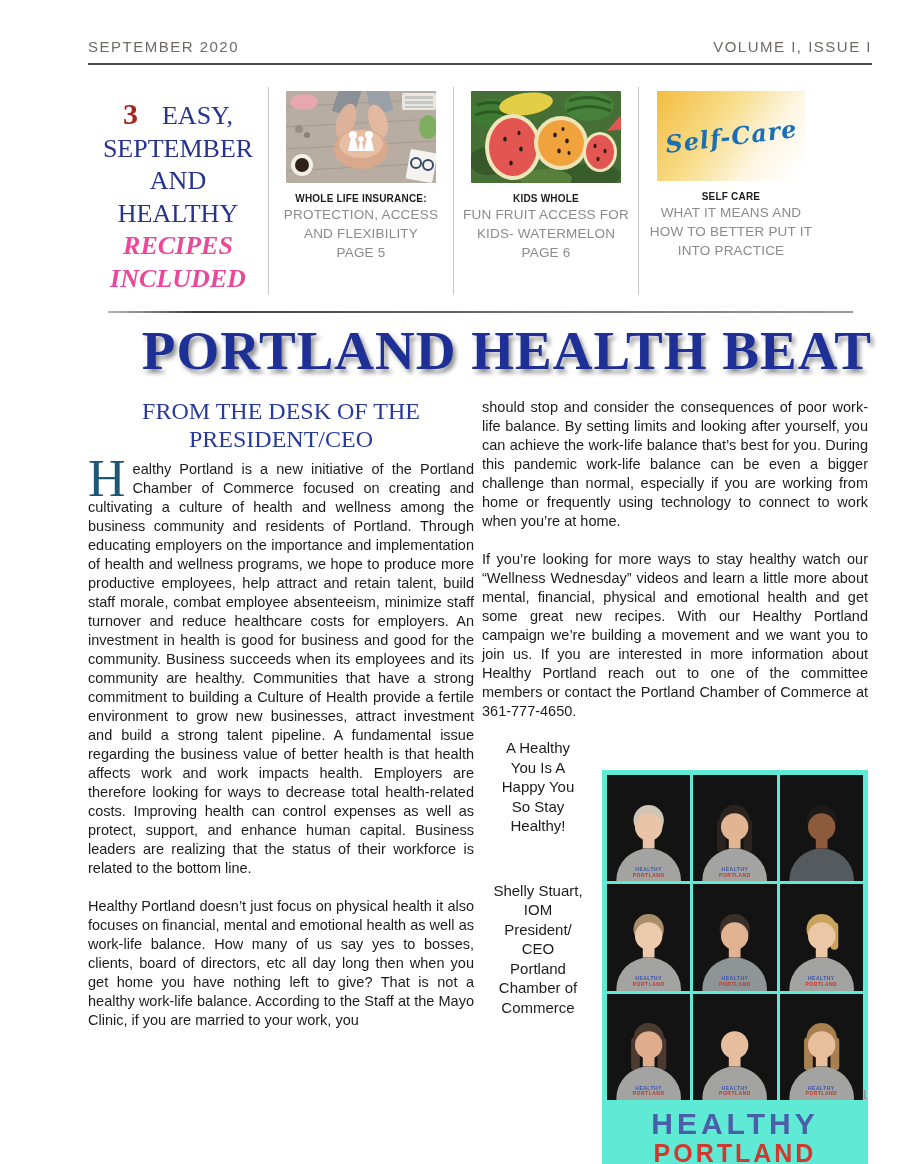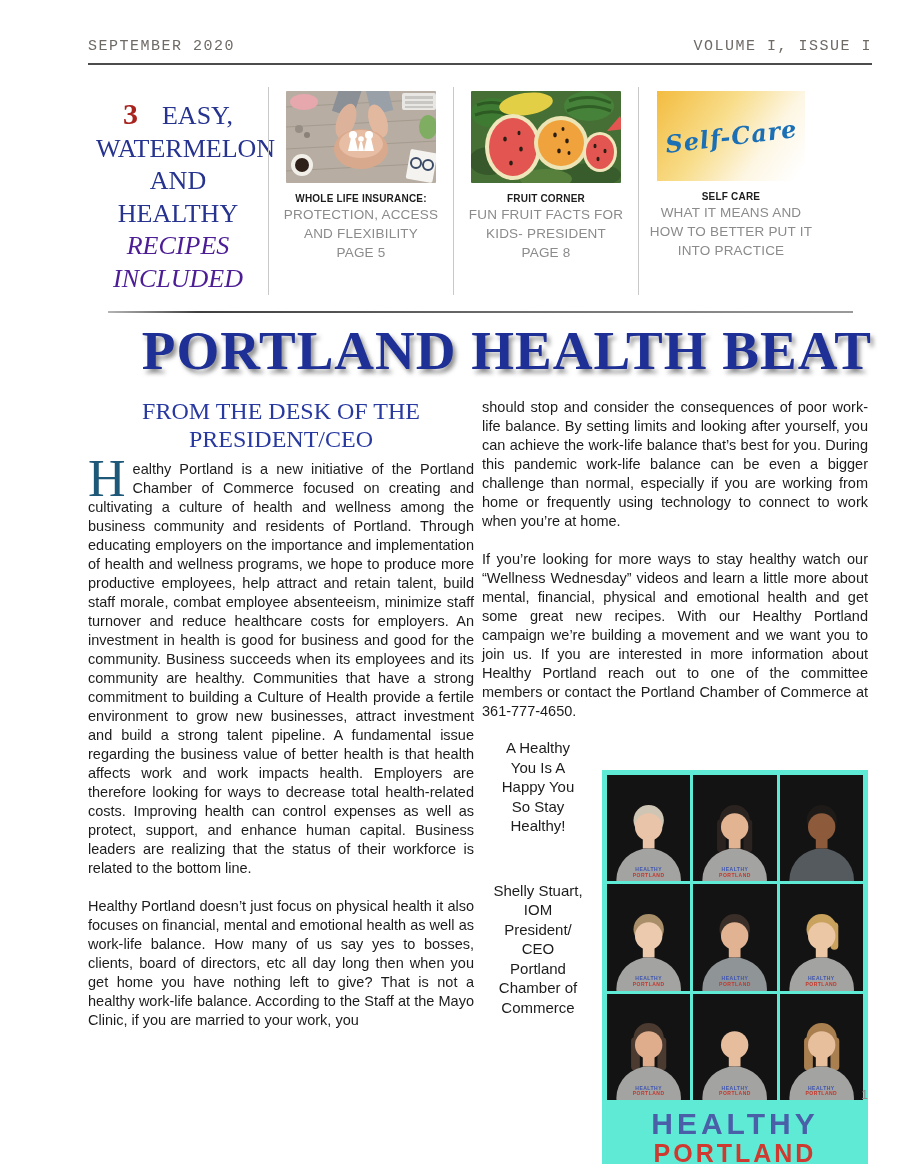--- a/index.html
+++ b/index.html
@@ -6,34 +6,34 @@
   body { background:#e8e8e8; font-family:"Liberation Sans", sans-serif; }
   .page {
     width:900px; height:1164px; background:#ffffff; margin:0 auto;
     position:relative; overflow:hidden;
   }
   .content { padding:0 28px 0 88px; }
 
   
   .header-row {
     display:flex; justify-content:space-between; align-items:flex-end;
-    padding-top:38px; font-family:Liberation Mono, monospace;
+    padding-top:38px; font-family:Liberation Sans, sans-serif;
     font-size:15px; letter-spacing:1.5px; color:#6e6a66;
   }
   .header-rule { height:2px; background:#4c4c4c; margin-top:8px; }
 
   
   .strip { display:flex; margin-top:22px; width:735px; }
   .fblock { width:185px; padding:4px 8px 0; text-align:center; }
   .fblock + .fblock { border-left:1px solid #c9c9c9; }
   .fblock1 { width:180px; padding-top:8px; font-family:"Liberation Serif", serif; color:#26338f; }
   .r-line { font-size:26px; line-height:1.25; }
   .r-num { color:#a8231d; font-weight:bold; font-size:30px; }
   .r-rest { margin-left:24px; }
-  .r-italic { font-style:italic; font-weight:normal; color:#4c1d95; }
+  .r-italic { font-style:italic; font-weight:bold; color:#ec4899; }
 
   .fimg { width:150px; height:92px; margin:0 auto; display:block; border-radius:1px; }
   .selfcare-art {
     width:148px; height:90px; margin:0 auto;
     background:linear-gradient(125deg,#f3bc3f 0%,#f8dd8b 40%,#fdf6e3 70%,#ffffff 95%);
     display:flex; align-items:center; justify-content:center;
   }
   .selfcare-script {
     font-family:"DejaVu Serif", serif; font-style:italic; font-weight:bold;
     font-size:24px; color:#1b6fb5; transform:rotate(-7deg); letter-spacing:1px;
@@ -112,21 +112,21 @@
     <div class="header-row">
       <span>SEPTEMBER 2020</span>
       <span>VOLUME I, ISSUE I</span>
     </div>
     <div class="header-rule"></div>
 
     <div class="strip">
 
       <div class="fblock fblock1">
         <div class="r-line"><span class="r-num">3</span><span class="r-rest">EASY,</span></div>
-        <div class="r-line">WATERMELON</div>
+        <div class="r-line">SEPTEMBER</div>
         <div class="r-line">AND HEALTHY</div>
         <div class="r-line r-italic">RECIPES</div>
         <div class="r-line r-italic">INCLUDED</div>
       </div>
 
       <div class="fblock">
         <svg class="fimg" viewBox="0 0 150 92" preserveAspectRatio="none">
           <rect width="150" height="92" fill="#b7ada2"></rect>
           <g stroke="#a59b8f" stroke-width="1.2">
             <line x1="0" y1="16" x2="150" y2="8"></line>
@@ -199,23 +199,23 @@
           </g>
           <path d="M136,40 l13,-15 l5,13 z" fill="#e25550"></path>
           <ellipse cx="129" cy="61" rx="17" ry="20" fill="#efe6bb"></ellipse>
           <ellipse cx="129" cy="61" rx="14" ry="17" fill="#e25550"></ellipse>
           <g fill="#2a1e14">
             <ellipse cx="124" cy="55" rx="1.5" ry="2.2"></ellipse>
               <ellipse cx="134" cy="60" rx="1.5" ry="2.2"></ellipse>
             <ellipse cx="127" cy="68" rx="1.5" ry="2.2"></ellipse>
           </g>
         </svg>
-        <div class="fcap-title">FRUIT CORNER</div>
-        <div class="fcap-sub">FUN FRUIT FACTS FOR KIDS- PRESIDENT</div>
-        <div class="fcap-sub">PAGE 8</div>
+        <div class="fcap-title">KIDS WHOLE</div>
+        <div class="fcap-sub">FUN FRUIT ACCESS FOR KIDS- WATERMELON</div>
+        <div class="fcap-sub">PAGE 6</div>
       </div>
 
       <div class="fblock">
         <div class="selfcare-art">
           <span class="selfcare-script">Self-Care</span>
         </div>
         <div class="fcap-title">SELF CARE</div>
         <div class="fcap-sub">WHAT IT MEANS AND HOW TO BETTER PUT IT INTO PRACTICE</div>
       </div>
     </div>

